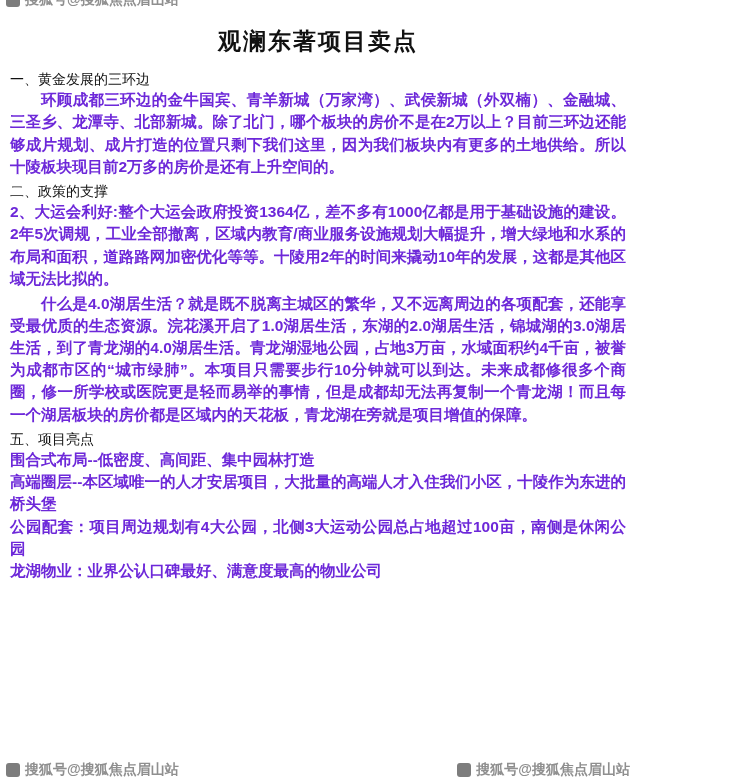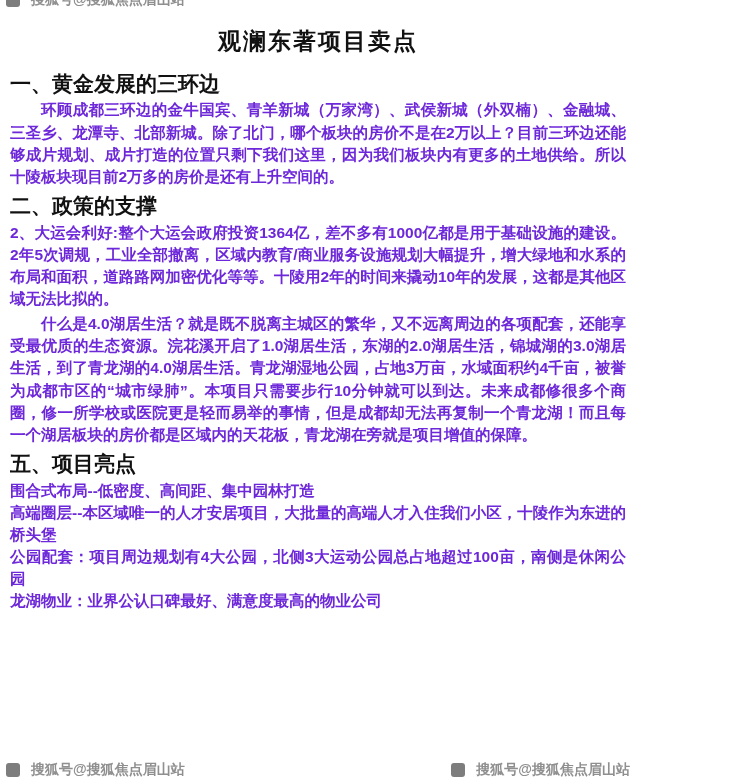--- a/index.html
+++ b/index.html
@@ -19,39 +19,39 @@
   h1.doc-title {
     text-align: center;
     font-size: 23px;
     font-weight: bold;
     letter-spacing: 2px;
     margin-bottom: 12px;
     color: #111;
   }
   section { margin-bottom: 3px; }
   h2.sec-heading {
-    font-size: 21px;
-    font-weight: bold;
+    font-size: 14px;
+    font-weight: normal;
     line-height: 1.45;
     color: #111;
   }
   p.para {
     font-size: 15.5px;
     font-weight: bold;
     line-height: 1.43;
     text-align: justify;
     color: #6d28d9;
   }
   p.indent { text-indent: 2em; }
   .lead { font-weight: bold; }
   .watermark {
     position: absolute;
     display: flex;
     align-items: center;
-    gap: 11px;
+    gap: 5px;
     color: #8f8f8f;
     font-size: 14px;
     font-weight: bold;
     white-space: nowrap;
   }
   .wm-bottom-left { left: 6px; bottom: 5px; }
   .wm-bottom-right { right: 6px; bottom: 5px; }
   .wm-top-left { left: 6px; top: -9px; }
   .wm-icon {
     width: 14px; height: 14px;

